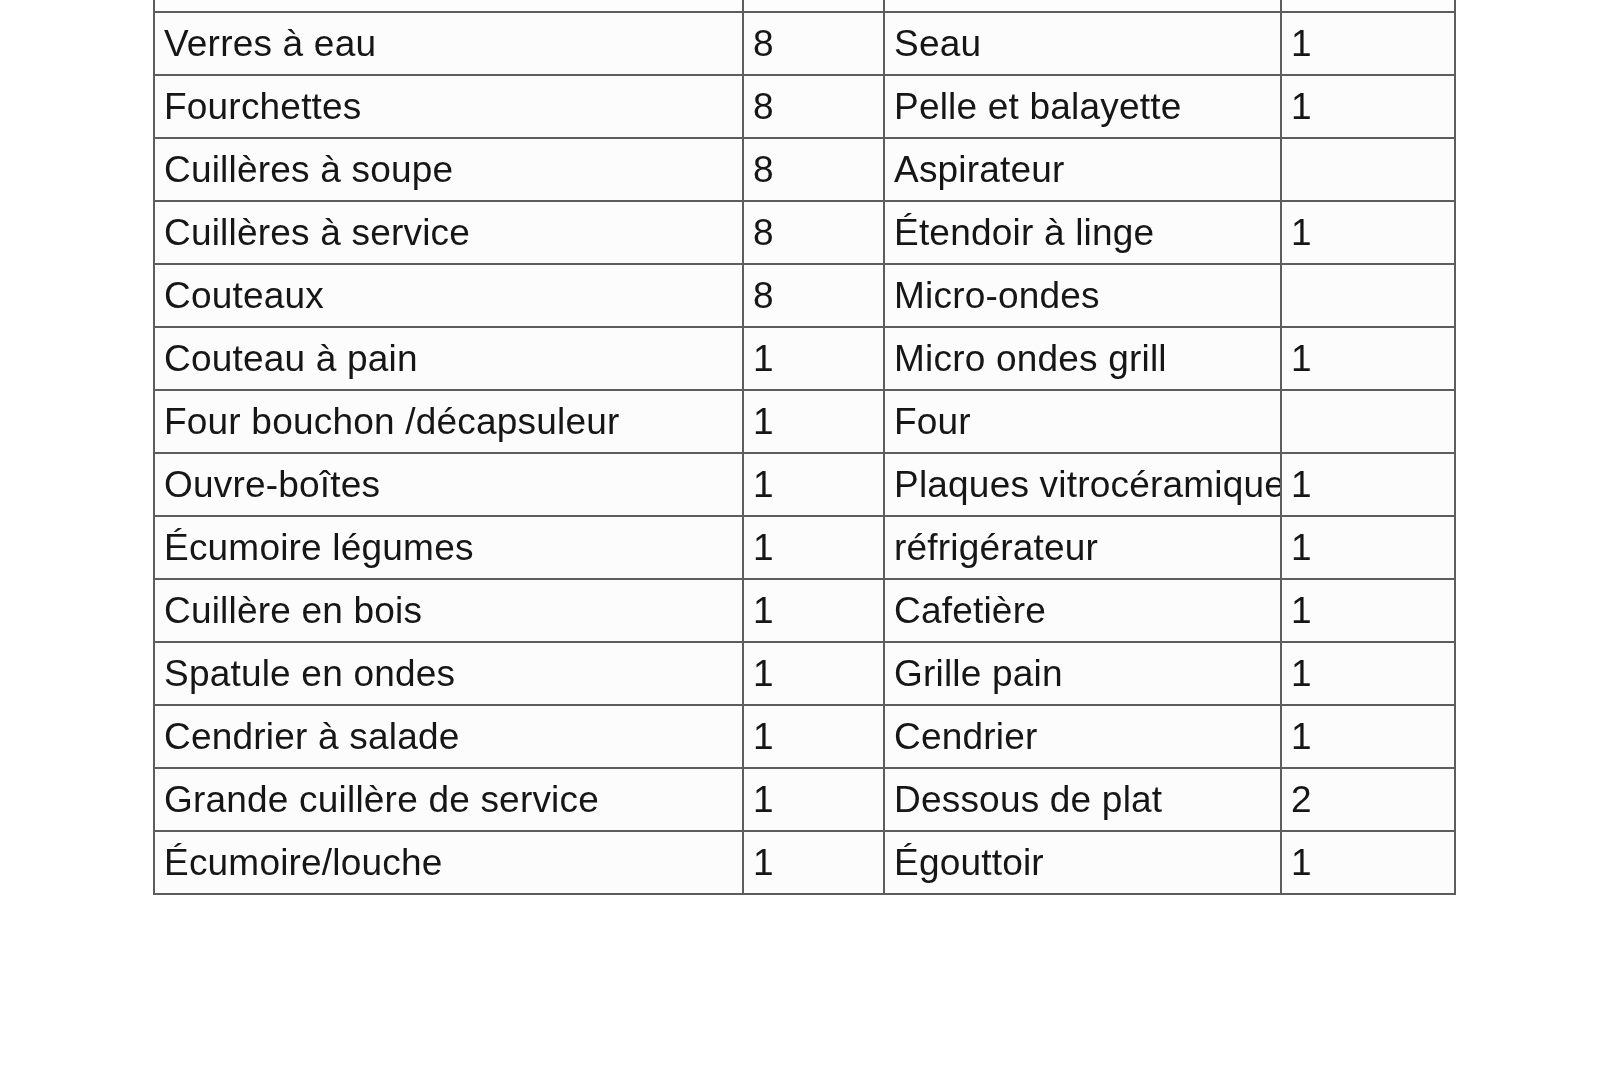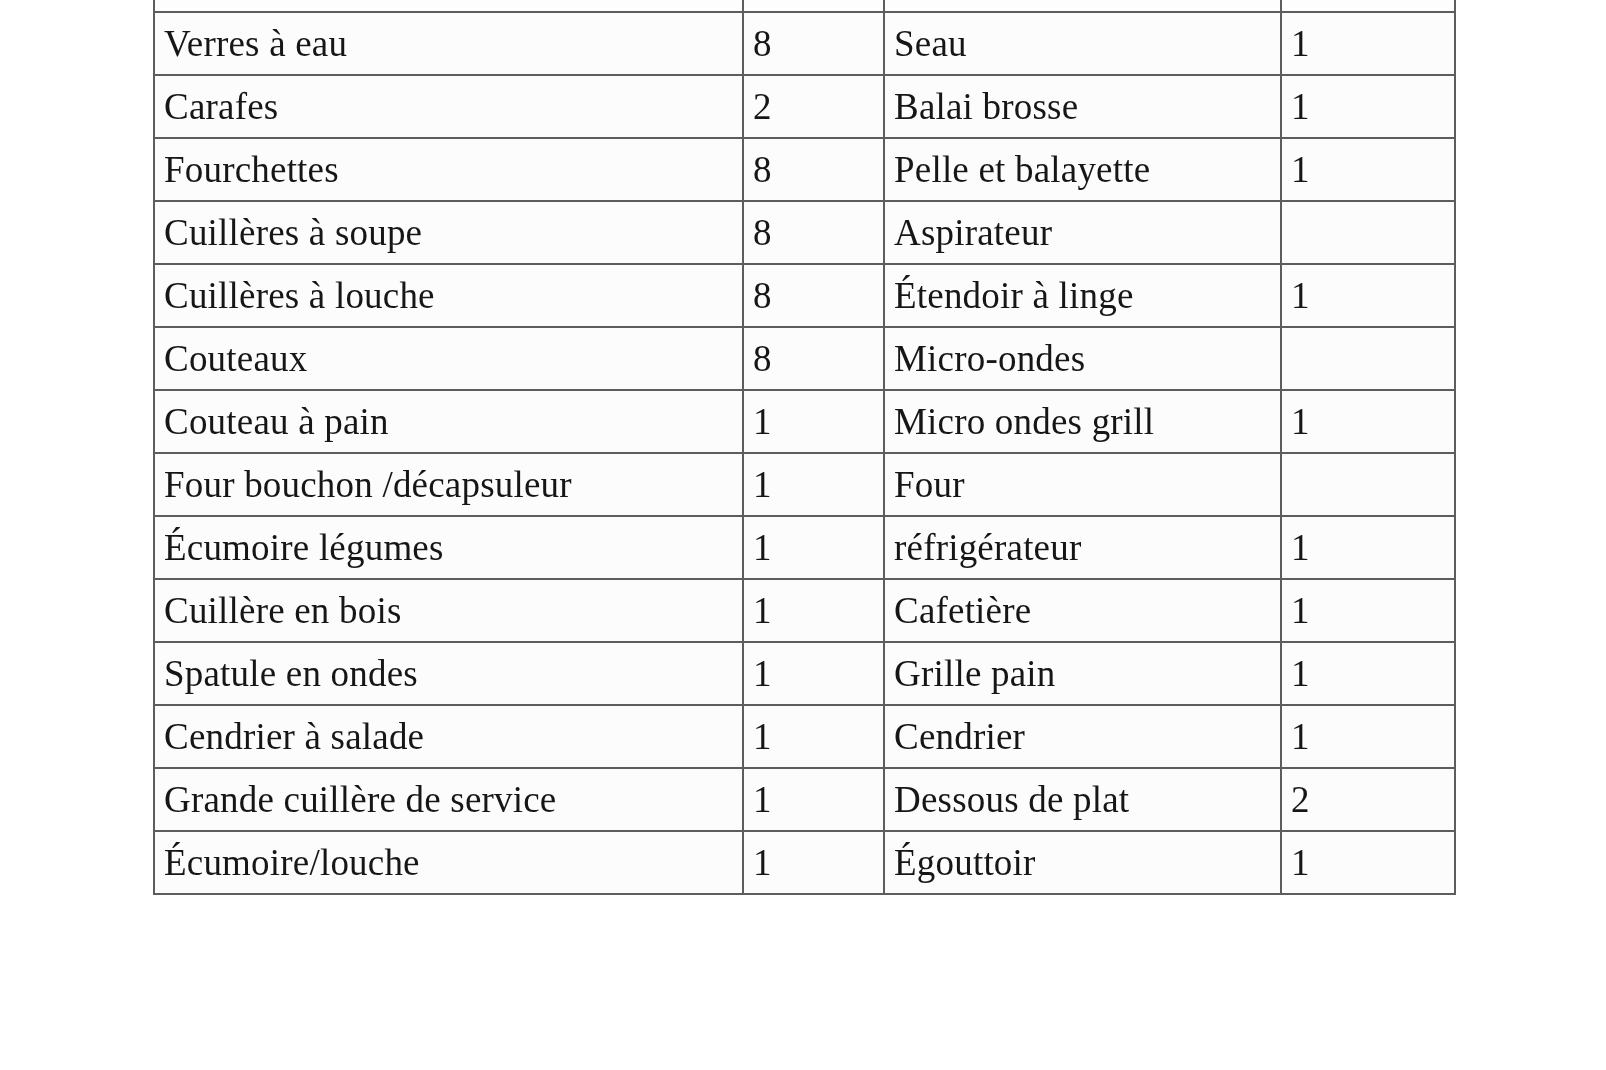--- a/index.html
+++ b/index.html
@@ -6,21 +6,21 @@
     margin: 0;
     padding: 0;
     background: #ffffff;
   }
   .page {
     position: relative;
     width: 1606px;
     height: 922px;
     overflow: hidden;
     background: #ffffff;
-    font-family: Liberation Serif, serif;
+    font-family: Liberation Sans, sans-serif;
   }
   table.inventory {
     position: absolute;
     left: 153px;
     top: -52px;
     width: 1301px;
     border-collapse: collapse;
     table-layout: fixed;
   }
   table.inventory td {
@@ -60,39 +60,33 @@
         <td></td>
         <td></td>
       </tr>
     <tr>
     <td>Verres à eau</td>
     <td>8</td>
     <td>Seau</td>
     <td>1</td>
   </tr>
         <tr>
-    <td>Carafes</td>
-    <td>2</td>
-    <td>Balai brosse</td>
-    <td>1</td>
-  </tr>
-        <tr>
     <td>Fourchettes</td>
     <td>8</td>
     <td>Pelle et balayette</td>
     <td>1</td>
   </tr>
         <tr>
     <td>Cuillères à soupe</td>
     <td>8</td>
     <td>Aspirateur</td>
     <td></td>
   </tr>
         <tr>
-    <td>Cuillères à louche</td>
+    <td>Cuillères à service</td>
     <td>8</td>
     <td>Étendoir à linge</td>
     <td>1</td>
   </tr>
         <tr>
     <td>Couteaux</td>
     <td>8</td>
     <td>Micro-ondes</td>
     <td></td>
   </tr>
@@ -100,20 +94,26 @@
     <td>Couteau à pain</td>
     <td>1</td>
     <td>Micro ondes grill</td>
     <td>1</td>
   </tr>
         <tr>
     <td>Four bouchon /décapsuleur</td>
     <td>1</td>
     <td>Four</td>
     <td></td>
+  </tr>
+        <tr>
+    <td>Ouvre-boîtes</td>
+    <td>1</td>
+    <td>Plaques vitrocéramique</td>
+    <td>1</td>
   </tr>
         <tr>
     <td>Écumoire légumes</td>
     <td>1</td>
     <td>réfrigérateur</td>
     <td>1</td>
   </tr>
         <tr>
     <td>Cuillère en bois</td>
     <td>1</td>

